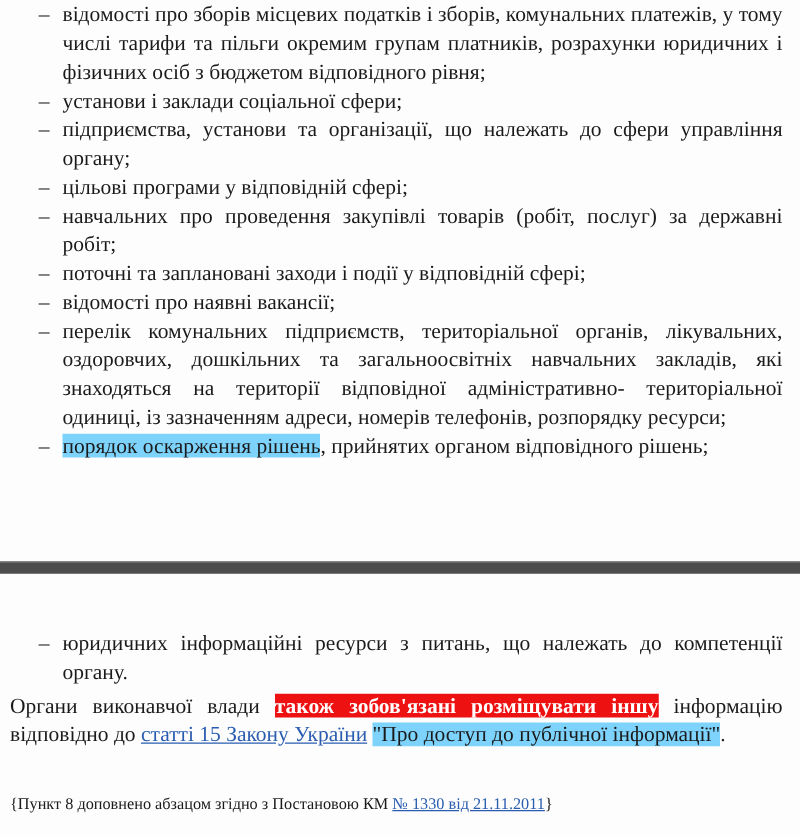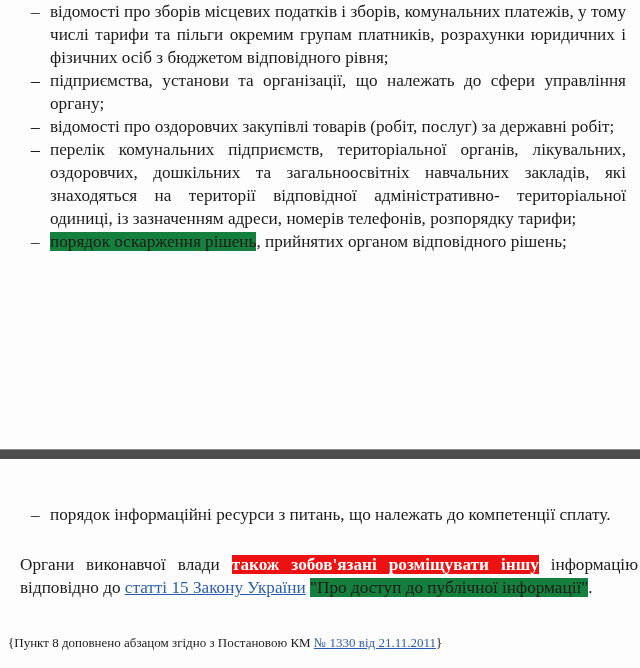--- a/index.html
+++ b/index.html
@@ -25,25 +25,25 @@
   .dash {
     position: absolute; left: 31px; top: 0;
   }
   .divider {
     position: absolute; left: 0; top: 449px; width: 640px; height: 9px;
     background: #4d4d4d;
     border-top: 1px solid #8a8a8a;
   }
   .bottom { top: 503px; }
   .para {
-    position: absolute; left: 20px; width: 618px;
+    position: absolute; left: 8px; width: 618px;
     font-size: 17.2px; line-height: 23px;
     text-align: justify;
   }
-  .hl-yellow { background: #15803d; font-family: Liberation Serif, serif; }
+  .hl-yellow { background: #7dd3fc; font-family: Liberation Serif, serif; }
   .hl-red { background: #ee1111; color: #ffffff; font-weight: bold; }
   a.link { color: #2a5db0; text-decoration: underline; }
   .note {
     position: absolute; left: 8px; top: 634px;
     font-size: 13px; line-height: 18px;
     color: #1a1a1a;
   }
 </style>
 </head>
 <body>
@@ -51,63 +51,67 @@
 <div class="page top">
   <ul class="list" style="margin-top:0px;">
     <li class="li">
       <span class="dash">–</span>
       <span>відомості про зборів місцевих податків і зборів, комунальних платежів,</span>
       <span>у тому числі тарифи та пільги окремим групам платників, розрахунки</span>
       <span>юридичних і фізичних осіб з бюджетом відповідного рівня;</span>
     </li>
     <li class="li">
       <span class="dash">–</span>
+      <span>установи і заклади соціальної сфери;</span>
     </li>
     <li class="li">
       <span class="dash">–</span>
       <span>підприємства, установи та організації, що належать до сфери</span>
       <span>управління органу;</span>
     </li>
     <li class="li">
       <span class="dash">–</span>
+      <span>цільові програми у відповідній сфері;</span>
     </li>
     <li class="li">
       <span class="dash">–</span>
-      <span>відомості про оздоровчих закупівлі товарів (робіт, послуг) за державні</span>
+      <span>навчальних про проведення закупівлі товарів (робіт, послуг) за державні</span>
       <span>робіт;</span>
     </li>
     <li class="li">
       <span class="dash">–</span>
+      <span>поточні та заплановані заходи і події у відповідній сфері;</span>
     </li>
     <li class="li">
       <span class="dash">–</span>
+      <span>відомості про наявні вакансії;</span>
     </li>
     <li class="li">
       <span class="dash">–</span>
       <span>перелік комунальних підприємств, територіальної органів,</span>
       <span>лікувальних, оздоровчих, дошкільних та загальноосвітніх навчальних</span>
       <span>закладів, які знаходяться на території відповідної адміністративно-</span>
       <span>територіальної одиниці, із зазначенням адреси, номерів телефонів,</span>
-      <span>розпорядку тарифи;</span>
+      <span>розпорядку ресурси;</span>
     </li>
     <li class="li">
       <span class="dash">–</span>
       <span class="hl-yellow">порядок оскарження рішень</span><span>, прийнятих органом відповідного рішень;</span>
     </li>
   </ul>
 </div>
 
 <div class="divider"></div>
 
 <div class="page bottom">
   <ul class="list">
     <li class="li">
       <span class="dash">–</span>
-      <span>порядок інформаційні ресурси з питань, що належать до компетенції</span>
-      <span>сплату.</span>
+      <span>юридичних інформаційні ресурси з питань, що належать до компетенції</span>
+      <span>органу.</span>
     </li>
   </ul>
 </div>
 
 <p class="para" style="top:553px; margin:0;">
   <span>Органи виконавчої влади </span><span class="hl-red">також зобов'язані розміщувати іншу</span><span> інформацію відповідно до </span><a class="link" href="#">статті 15 Закону України</a><span> </span><span class="hl-yellow">"Про доступ до публічної інформації"</span><span>.</span>
 </p>
 
 <div class="note">
   <span>{Пункт 8 доповнено абзацом згідно з Постановою КМ </span><a class="link" href="#">№ 1330 від 21.11.2011</a><span>}</span>

